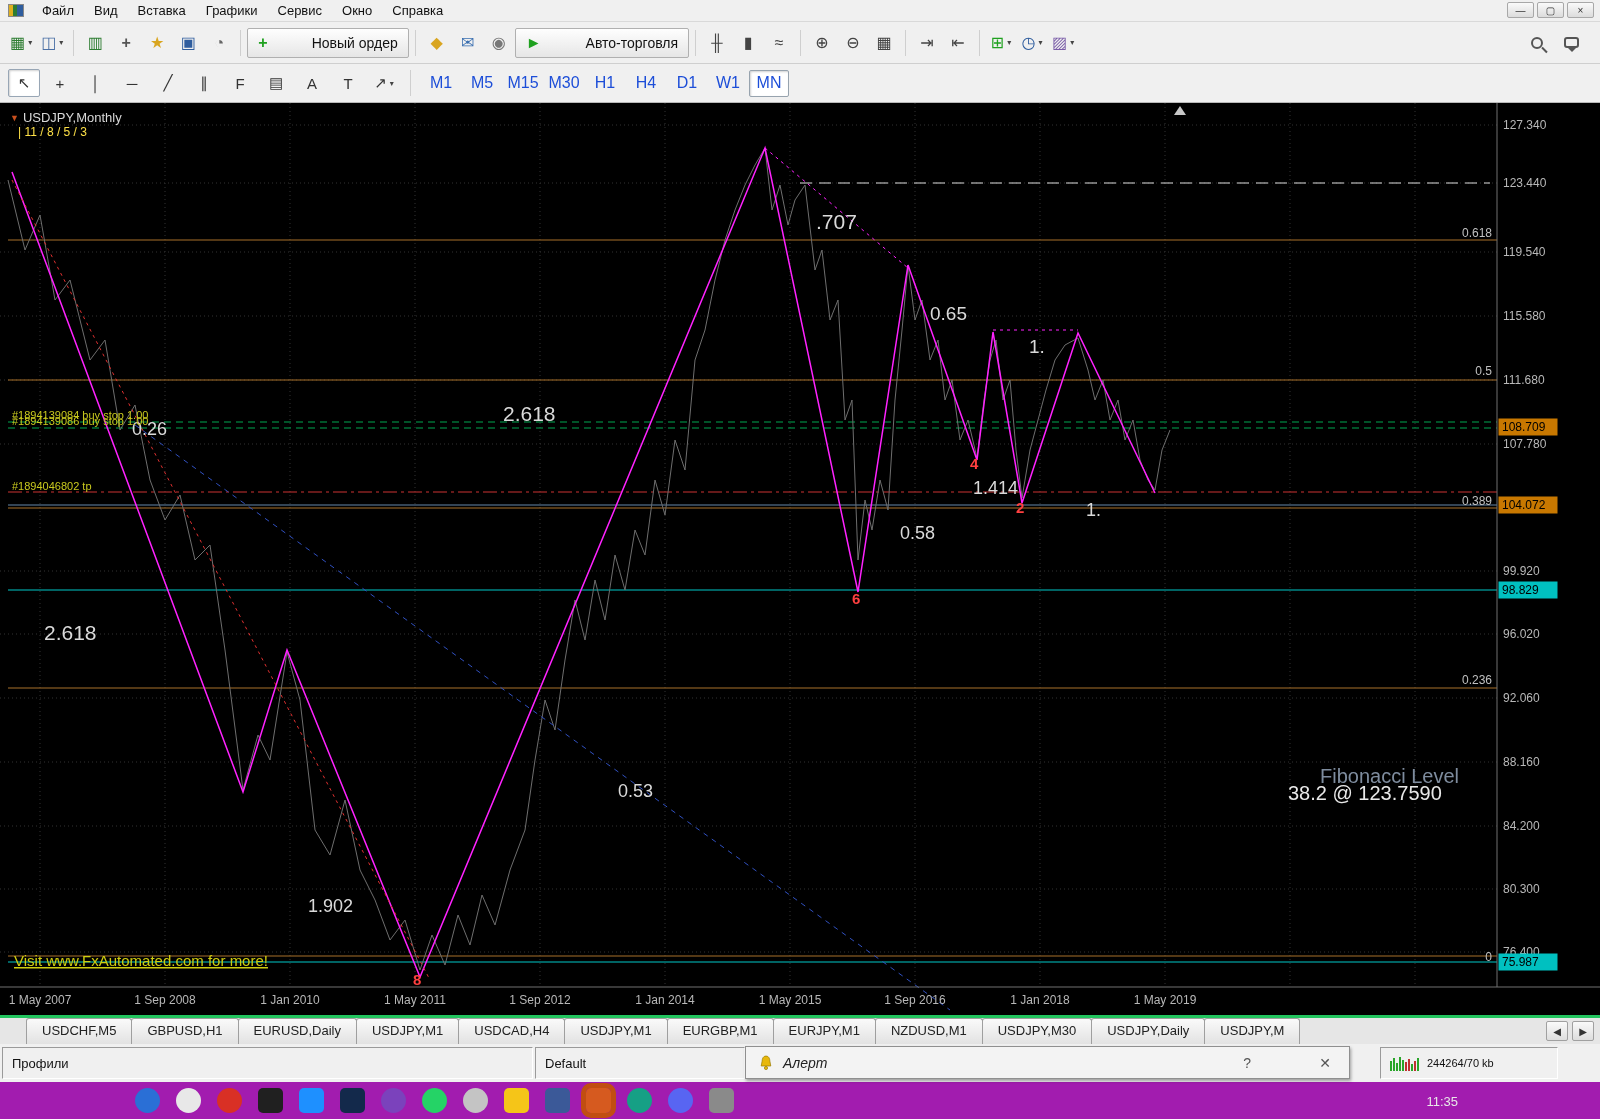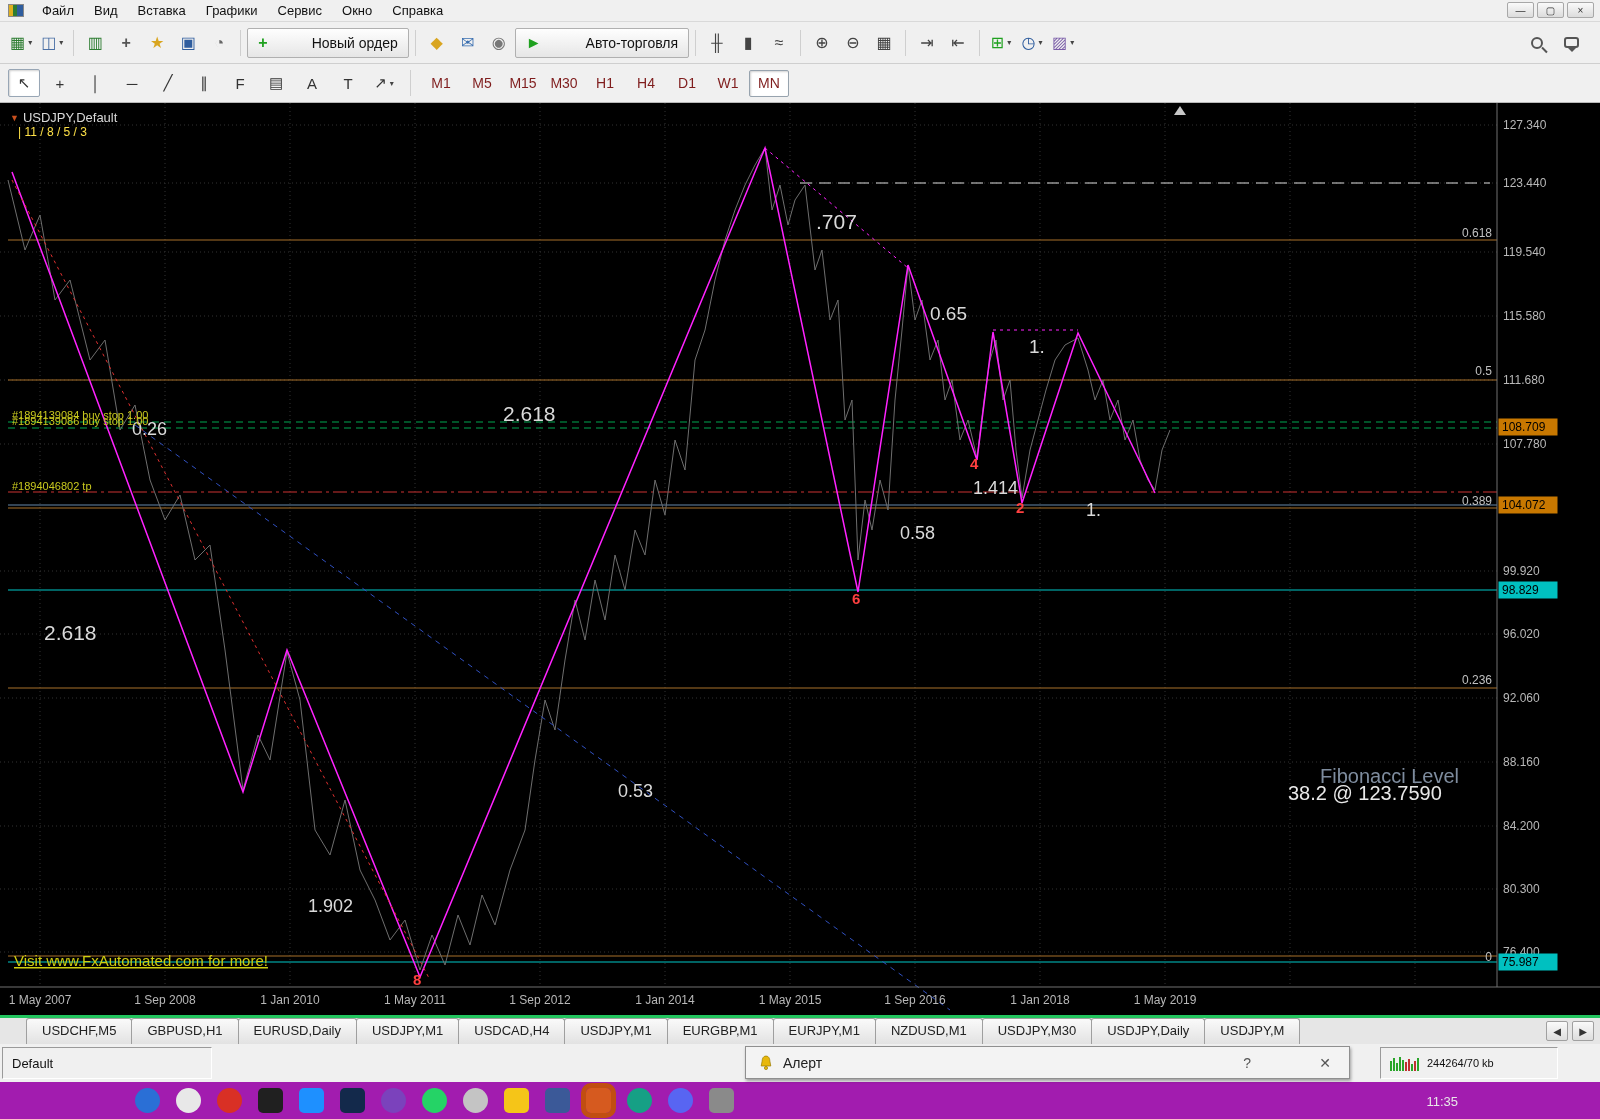--- a/index.html
+++ b/index.html
@@ -36,21 +36,21 @@
   .icon-chat::after { content:""; position:absolute; left:2px; top:9px; border:4px solid transparent; border-top-color:#555; }
 
   .toolbar2 { height:39px; background:#f0f0f0; border-bottom:1px solid #b9b9b9; display:flex; align-items:center; padding:0 8px; }
   .tools { display:flex; align-items:center; gap:4px; }
   .tool-btn { height:28px; min-width:32px; display:flex; align-items:center; justify-content:center;
     font-size:15px; color:#333; border:1px solid transparent; border-radius:2px; }
   .tool-btn.active { background:#ffffff; border-color:#98a6b5; box-shadow:inset 1px 1px 2px rgba(0,0,0,.18); }
   .tf-sep { width:1px; height:26px; background:#cfcfcf; margin:0 10px; }
   .timeframes { display:flex; align-items:center; gap:1px; }
   .tf-btn { width:40px; height:27px; display:flex; align-items:center; justify-content:center;
-    font-size:14px; color:#7f1d1d; border:1px solid transparent; border-radius:2px; }
+    font-size:16px; color:#1d4ed8; border:1px solid transparent; border-radius:2px; }
   .tf-btn.active { background:#ffffff; border-color:#97a3ae; box-shadow:inset 1px 1px 2px rgba(0,0,0,.18); }
 
   
   .chart-wrap { position:relative; width:1600px; height:912px; background:#000; }
   #chart-svg { position:absolute; left:0; top:0; }
   svg text { font-family:"Liberation Sans", sans-serif; }
   .symbol-label { position:absolute; left:10px; top:7px; color:#d8d8d8; font-size:13px; display:flex; align-items:center; gap:4px; }
   .sym-tri { color:#c9501e; font-size:9px; }
   .counts-label { position:absolute; left:18px; top:22px; color:#fde047; font-size:12px; }
 
@@ -68,21 +68,21 @@
   .status-cell { border:1px solid; border-color:#9a9a9a #ffffff #ffffff #9a9a9a; background:#f0f0f0;
     font-size:13px; color:#111; display:flex; align-items:center; padding:0 9px; }
   .c1 { width:531px; }
   .c2 { width:210px; }
   .status-spacer { flex:1; }
   .c3 { width:178px; gap:7px; }
   .c3 span { font-size:11px; }
   .tail { width:38px; }
   .alert-popup { position:absolute; left:745px; top:2px; width:605px; height:33px; background:#f3f3f3;
     border:1px solid #8f8f8f; box-shadow:1px 2px 3px rgba(0,0,0,.35); display:flex; align-items:center; padding:0 12px; gap:9px; z-index:5; }
-  .alert-title { font-size:14px; color:#222; }
+  .alert-title { font-size:14px; color:#222;font-style:italic; }
   .alert-help { margin-left:auto; font-size:14px; color:#555; width:22px; text-align:center; }
   .alert-close { margin-left:52px; margin-right:6px; font-size:14px; color:#555; }
 
   
   .taskbar { height:37px; background:#a21caf; display:flex; align-items:center; padding-left:135px; position:relative; }
   .task-icons { display:flex; gap:16px; align-items:center; }
   .task-icon { width:25px; height:25px; border-radius:50%; flex:none; }
   .task-icon.active { outline:5px solid #c14e12; border-radius:4px; }
   .clock { position:absolute; right:142px; top:50%; transform:translateY(-50%); color:#e8e8e8; font-size:13px; }
 </style>
@@ -357,21 +357,21 @@
         <text x="413" y="882" fill="#FF4040" font-size="15" font-weight="bold">8</text>
         <text x="1320" y="680" fill="#7E8C9E" font-size="20">Fibonacci Level</text>
         <text x="1288" y="697" fill="#E8E8E8" font-size="20">38.2 @ 123.7590</text>
         <text x="12" y="316" fill="#C9C91E" font-size="11">#1894139084 buy stop 1.00</text>
         <text x="12" y="322" fill="#C9C91E" font-size="11">#1894139086 buy stop 1.00</text>
         <text x="12" y="387" fill="#C9C91E" font-size="11">#1894046802 tp</text>
         <text x="14" y="863" fill="#CFCF10" font-size="15" text-decoration="underline">Visit www.FxAutomated.com for more!</text>
       </svg>
     <div class="symbol-label">
       <span class="sym-tri">▼</span>
-      <span>USDJPY,Default</span>
+      <span>USDJPY,Monthly</span>
     </div>
     <div class="counts-label">| 11 / 8 / 5 / 3</div>
   </div>
 
   <div class="tabs-bar">
     <div class="tabs-list" id="tabs-list">
         <div class="chart-tab">USDCHF,M5</div>
         <div class="chart-tab">GBPUSD,H1</div>
         <div class="chart-tab">EURUSD,Daily</div>
         <div class="chart-tab">USDJPY,M1</div>
@@ -384,20 +384,21 @@
         <div class="chart-tab">USDJPY,Daily</div>
         <div class="chart-tab">USDJPY,M</div>
       </div>
     <div class="tabs-scroll" id="tabs-scroll">
         <div class="tab-scroll">◀</div>
         <div class="tab-scroll">▶</div>
       </div>
   </div>
 
   <div class="status-bar">
+    <div class="status-cell c1">Профили</div>
     <div class="status-cell c2">Default</div>
     <div class="status-spacer"></div>
     <div class="status-cell c3">
       <svg width="30" height="16">
         <rect x="0" y="6" width="2" height="10" fill="#2aa52a"></rect>
           <rect x="3" y="3" width="2" height="13" fill="#2aa52a"></rect>
         <rect x="6" y="8" width="2" height="8" fill="#2aa52a"></rect>
           <rect x="9" y="2" width="2" height="14" fill="#2aa52a"></rect>
         <rect x="12" y="5" width="2" height="11" fill="#2aa52a"></rect>
           <rect x="15" y="7" width="2" height="9" fill="#c03030"></rect>

